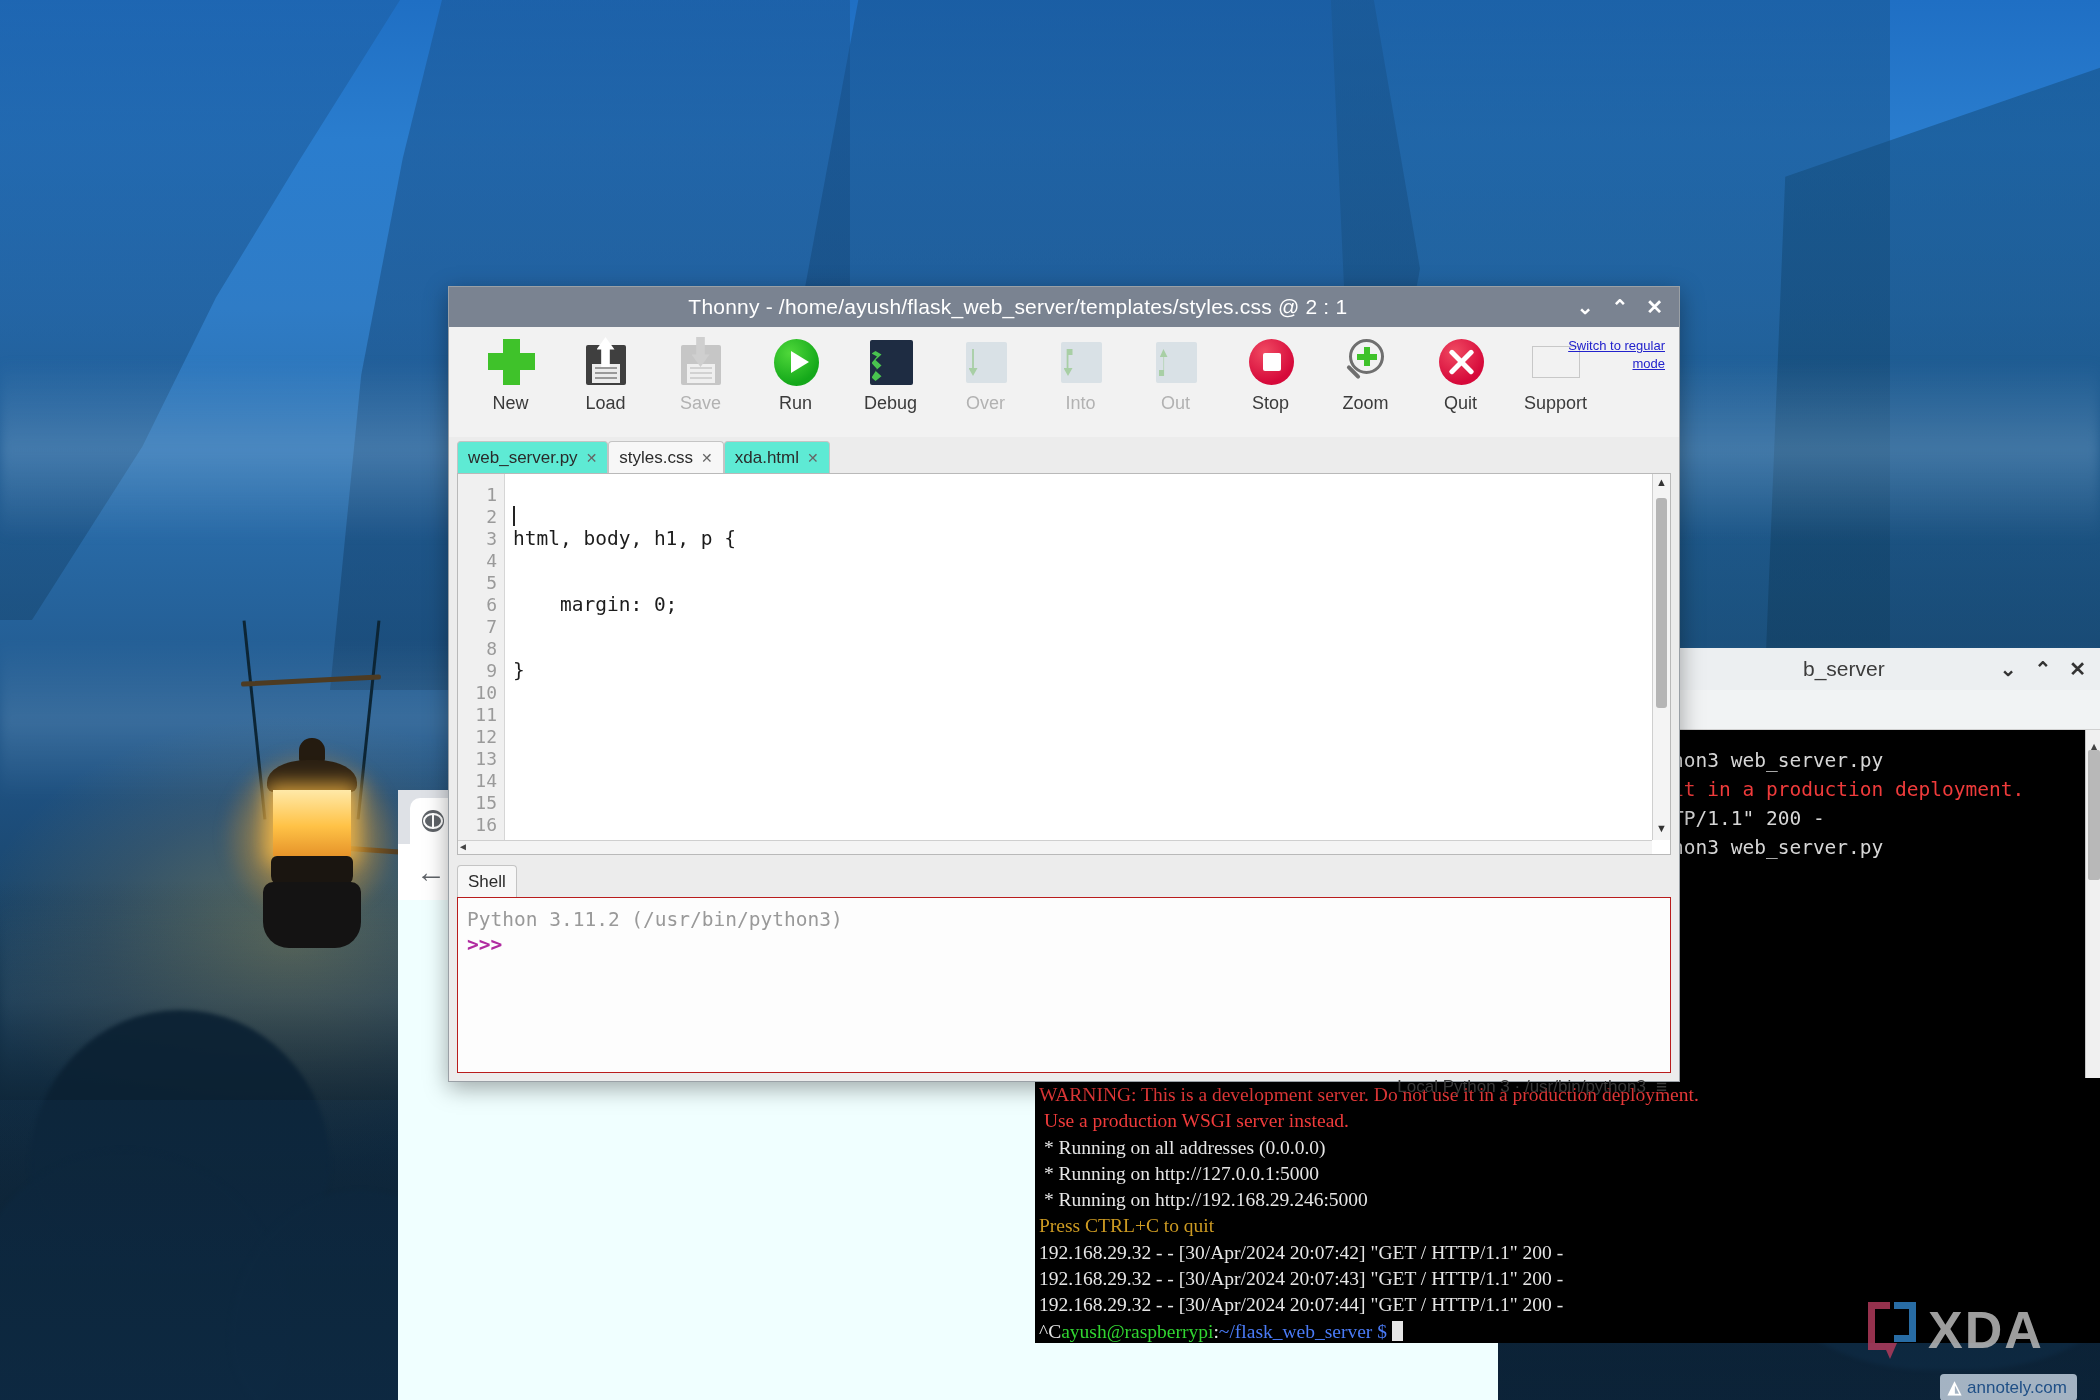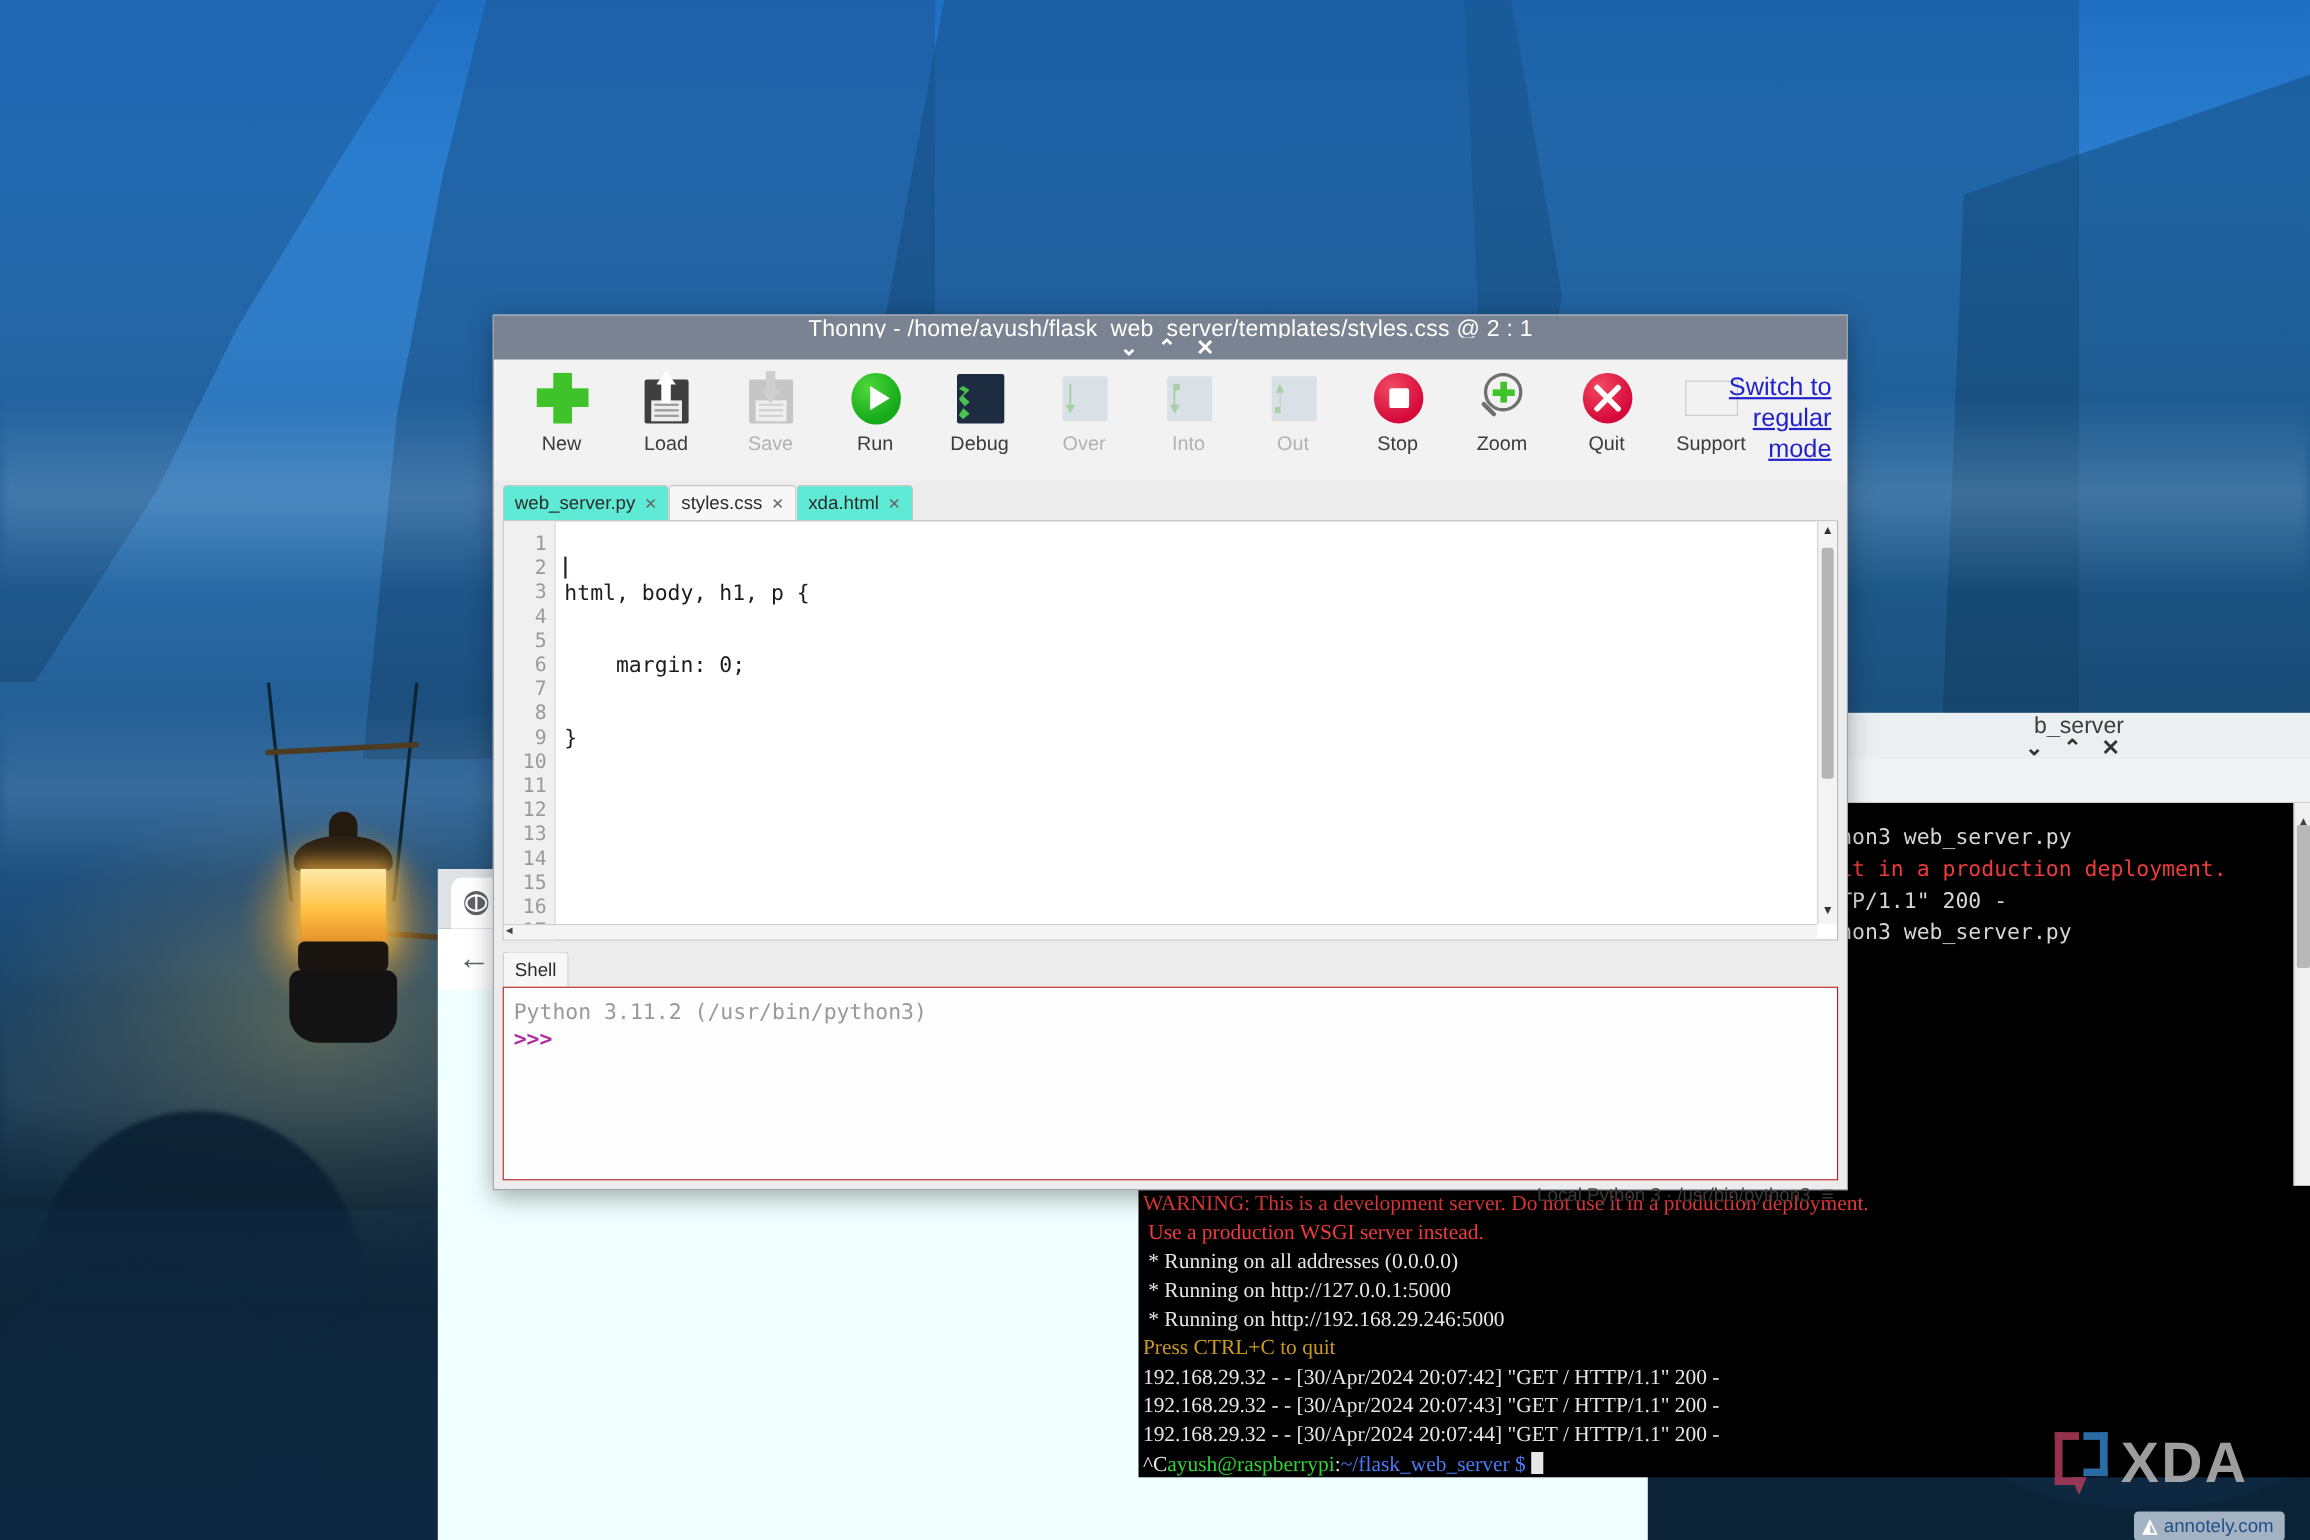--- a/index.html
+++ b/index.html
@@ -96,21 +96,20 @@
   .lant-bar { position: absolute; background: #4d3b22; height: 5px; border-radius: 2px; }
 
   
   .win { position: absolute; }
   .titlebar {
     display: flex; align-items: center;
     background: #7a8391;
     color: #ffffff;
     height: 38px; padding: 0 10px;
     font-size: 20px;
-    flex-direction: column;
   }
   .titlebar .ttl { flex: 1; text-align: center; white-space: nowrap; overflow: hidden; }
   .wbtns { display: flex; gap: 18px; align-items: center; padding-right: 6px; }
   .wbtn { font-size: 20px; line-height: 1; color: #ffffff; cursor: pointer; font-weight: 700; }
 
   
   #browser { left: 398px; top: 790px; width: 1100px; height: 610px; z-index: 5; }
   #browser .bwtop { background: #dee1e6; height: 54px; position: relative; }
   #browser .btab {
     position: absolute; left: 12px; top: 8px; width: 300px; height: 46px;
@@ -287,21 +286,21 @@
   .ico-quit .x1 { transform: rotate(45deg); }
   .ico-quit .x2 { transform: rotate(-45deg); }
 
   
   .ico-flag { position: absolute; left: 1px; top: 9px; width: 48px; height: 32px; border: 1px solid #c8c8c8; }
   .ico-flag .b { height: 50%; background: #0057b7; }
   .ico-flag .y { height: 50%; background: #ffd700; }
 
   #switchmode {
     position: absolute; right: 14px; top: 10px; width: 112px;
-    text-align: right; font-size: 23px; line-height: 28px;
+    text-align: right; font-size: 13px; line-height: 18px;
     color: #2222cc; text-decoration: underline; cursor: pointer;
   }
 
   
   #edtabs { display: flex; align-items: flex-end; background: #ececec; height: 36px; padding-left: 8px; }
   .etab {
     display: flex; align-items: center; gap: 8px;
     height: 32px; padding: 0 10px;
     font-size: 17px; color: #2b2b2b;
     border: 1px solid #c4c4c4; border-bottom: none;

